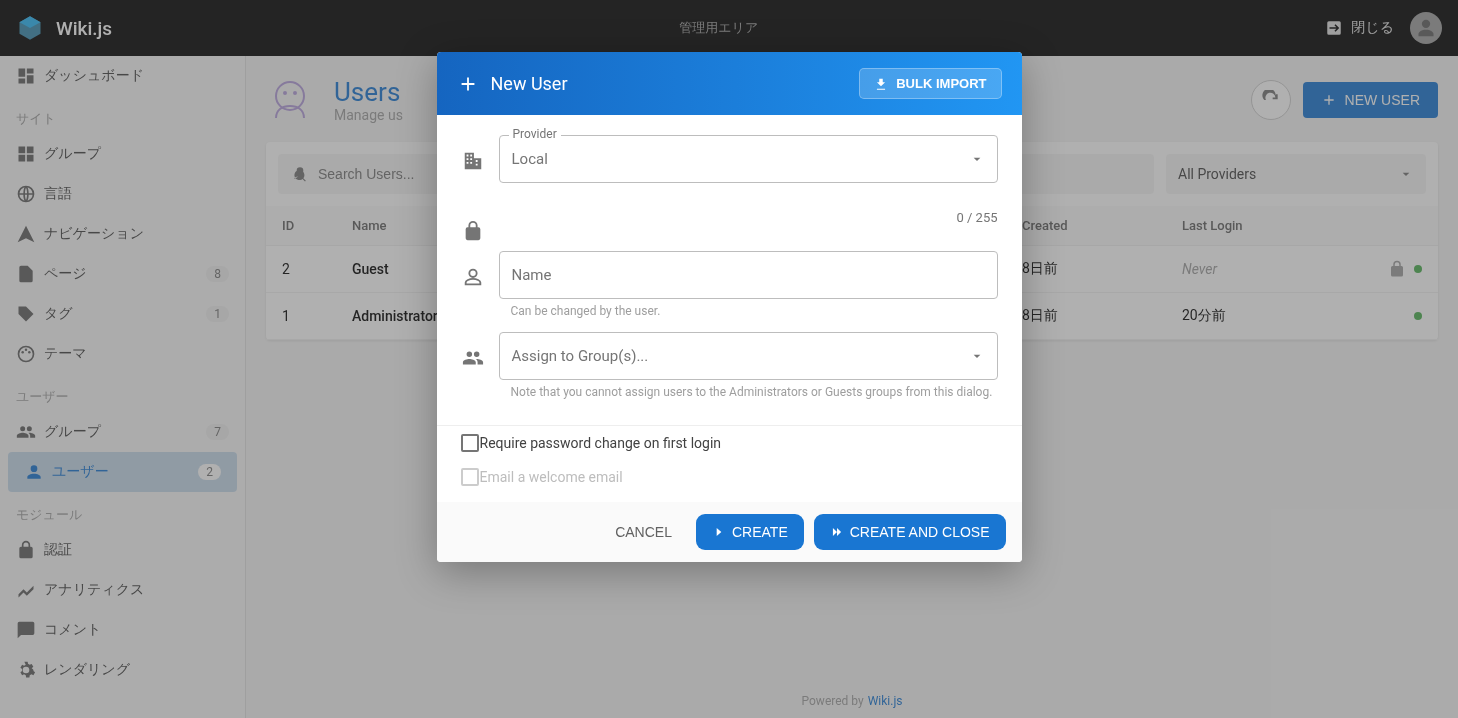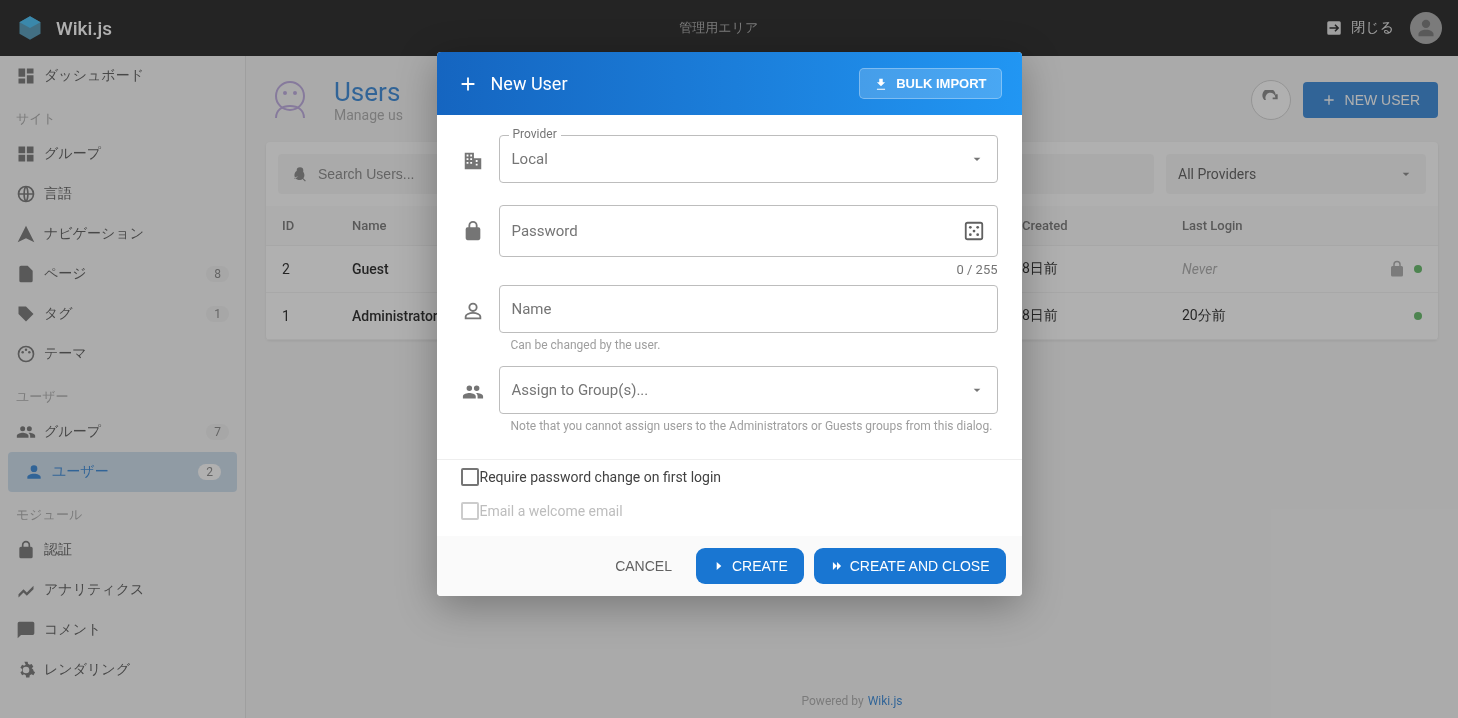--- a/index.html
+++ b/index.html
@@ -339,31 +339,20 @@
           </div>
         </div>
       </div>
       <div class="form-row" style="margin-bottom:8px">
         <span class="form-icon">
             <svg width="22" height="22" viewBox="0 0 24 24">
               <path fill="currentColor" d="M18 8h-1V6a5 5 0 00-10 0v2H6a2 2 0 00-2 2v10a2 2 0 002 2h12a2 2 0 002-2V10a2 2 0 00-2-2zM9 6a3 3 0 016 0v2H9z"></path>
             </svg>
           </span>
         <div class="form-field">
-          <div class="field-input">
-            <span>Password</span>
-            <svg class="pwd-suffix" viewBox="0 0 24 24">
-                <rect x="3" y="3" width="18" height="18" rx="2" fill="none" stroke="#616161" stroke-width="2"></rect>
-                <circle cx="8" cy="8" r="1.5" fill="#616161"></circle>
-                <circle cx="16" cy="8" r="1.5" fill="#616161"></circle>
-                <circle cx="8" cy="16" r="1.5" fill="#616161"></circle>
-                <circle cx="16" cy="16" r="1.5" fill="#616161"></circle>
-                <circle cx="12" cy="12" r="1.5" fill="#616161"></circle>
-              </svg>
-          </div>
           <div class="field-counter">0 / 255</div>
         </div>
       </div>
       <div class="form-row" style="margin-bottom:14px">
         <span class="form-icon">
             <svg width="22" height="22" viewBox="0 0 24 24">
               <path fill="none" stroke="currentColor" stroke-width="2" d="M12 12a4 4 0 100-8 4 4 0 000 8zm0 2c-4 0-8 2-8 4v2h16v-2c0-2-4-4-8-4z"></path>
             </svg>
           </span>
         <div class="form-field">

